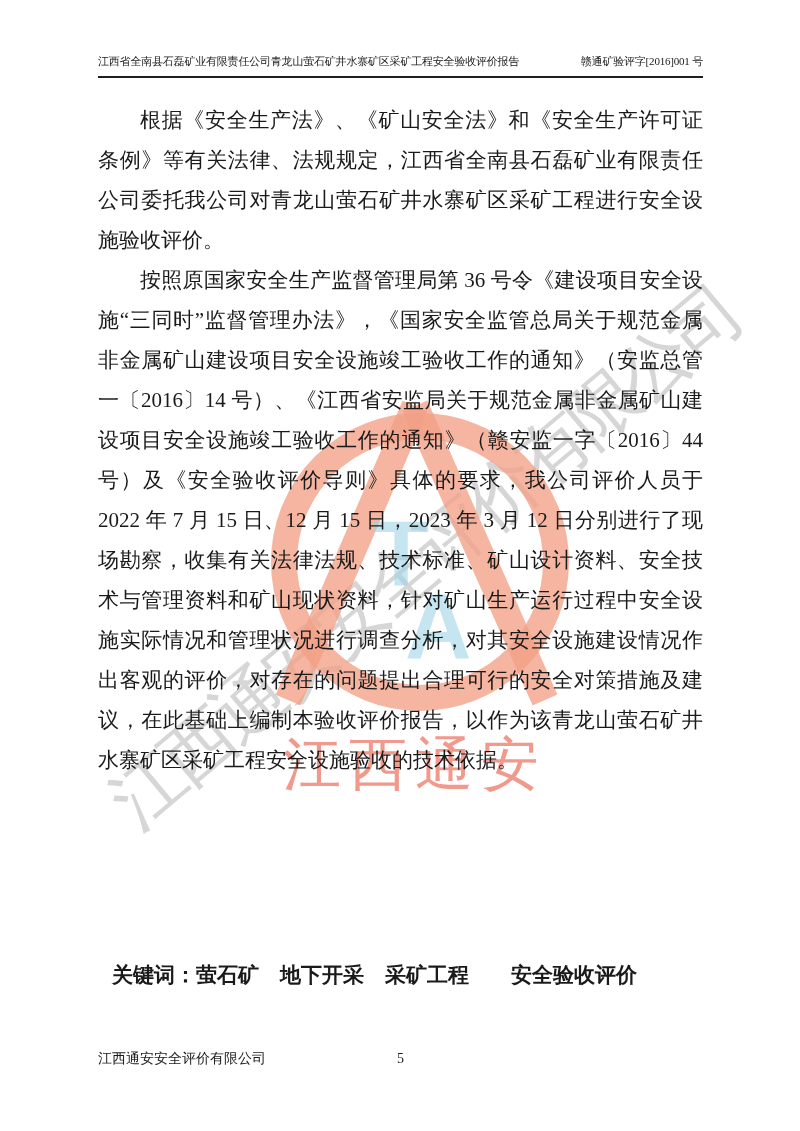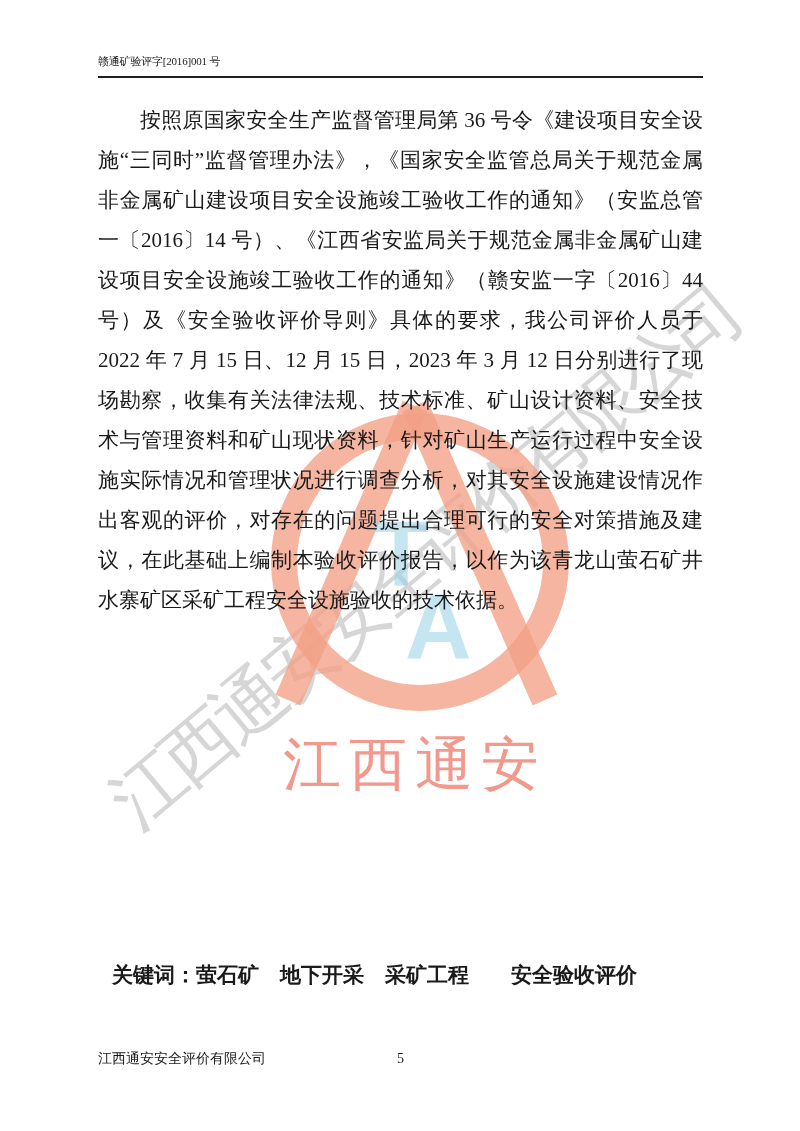--- a/index.html
+++ b/index.html
@@ -90,24 +90,26 @@
       <text class="logo-letters" x="118" y="190" font-size="92">T</text>
       <text class="logo-letters" x="150" y="262" font-size="92">A</text>
     </svg>
 
     <div class="wm-brand">江西通安</div>
   </div>
 
   <div class="content">
 
     <div class="header-row">
+      <span>江西省全南县石磊矿业有限责任公司青龙山萤石矿井水寨矿区采矿工程安全验收评价报告</span>
       <span>赣通矿验评字[2016]001 号</span>
     </div>
 
     <div class="body-text">
+      <p>根据《安全生产法》、《矿山安全法》和《安全生产许可证条例》等有关法律、法规规定，江西省全南县石磊矿业有限责任公司委托我公司对青龙山萤石矿井水寨矿区采矿工程进行安全设施验收评价。</p>
       <p>按照原国家安全生产监督管理局第 36 号令《建设项目安全设施“三同时”监督管理办法》，《国家安全监管总局关于规范金属非金属矿山建设项目安全设施竣工验收工作的通知》（安监总管一〔2016〕14 号）、《江西省安监局关于规范金属非金属矿山建设项目安全设施竣工验收工作的通知》（赣安监一字〔2016〕44 号）及《安全验收评价导则》具体的要求，我公司评价人员于 2022 年 7 月 15 日、12 月 15 日，2023 年 3 月 12 日分别进行了现场勘察，收集有关法律法规、技术标准、矿山设计资料、安全技术与管理资料和矿山现状资料，针对矿山生产运行过程中安全设施实际情况和管理状况进行调查分析，对其安全设施建设情况作出客观的评价，对存在的问题提出合理可行的安全对策措施及建议，在此基础上编制本验收评价报告，以作为该青龙山萤石矿井水寨矿区采矿工程安全设施验收的技术依据。</p>
     </div>
 
     <div class="keywords-row">关键词：萤石矿　地下开采　采矿工程　　安全验收评价</div>
 
     <div class="footer-row">
       <span class="footer-page">5</span>
       <span class="footer-company">江西通安安全评价有限公司</span>
     </div>
 

